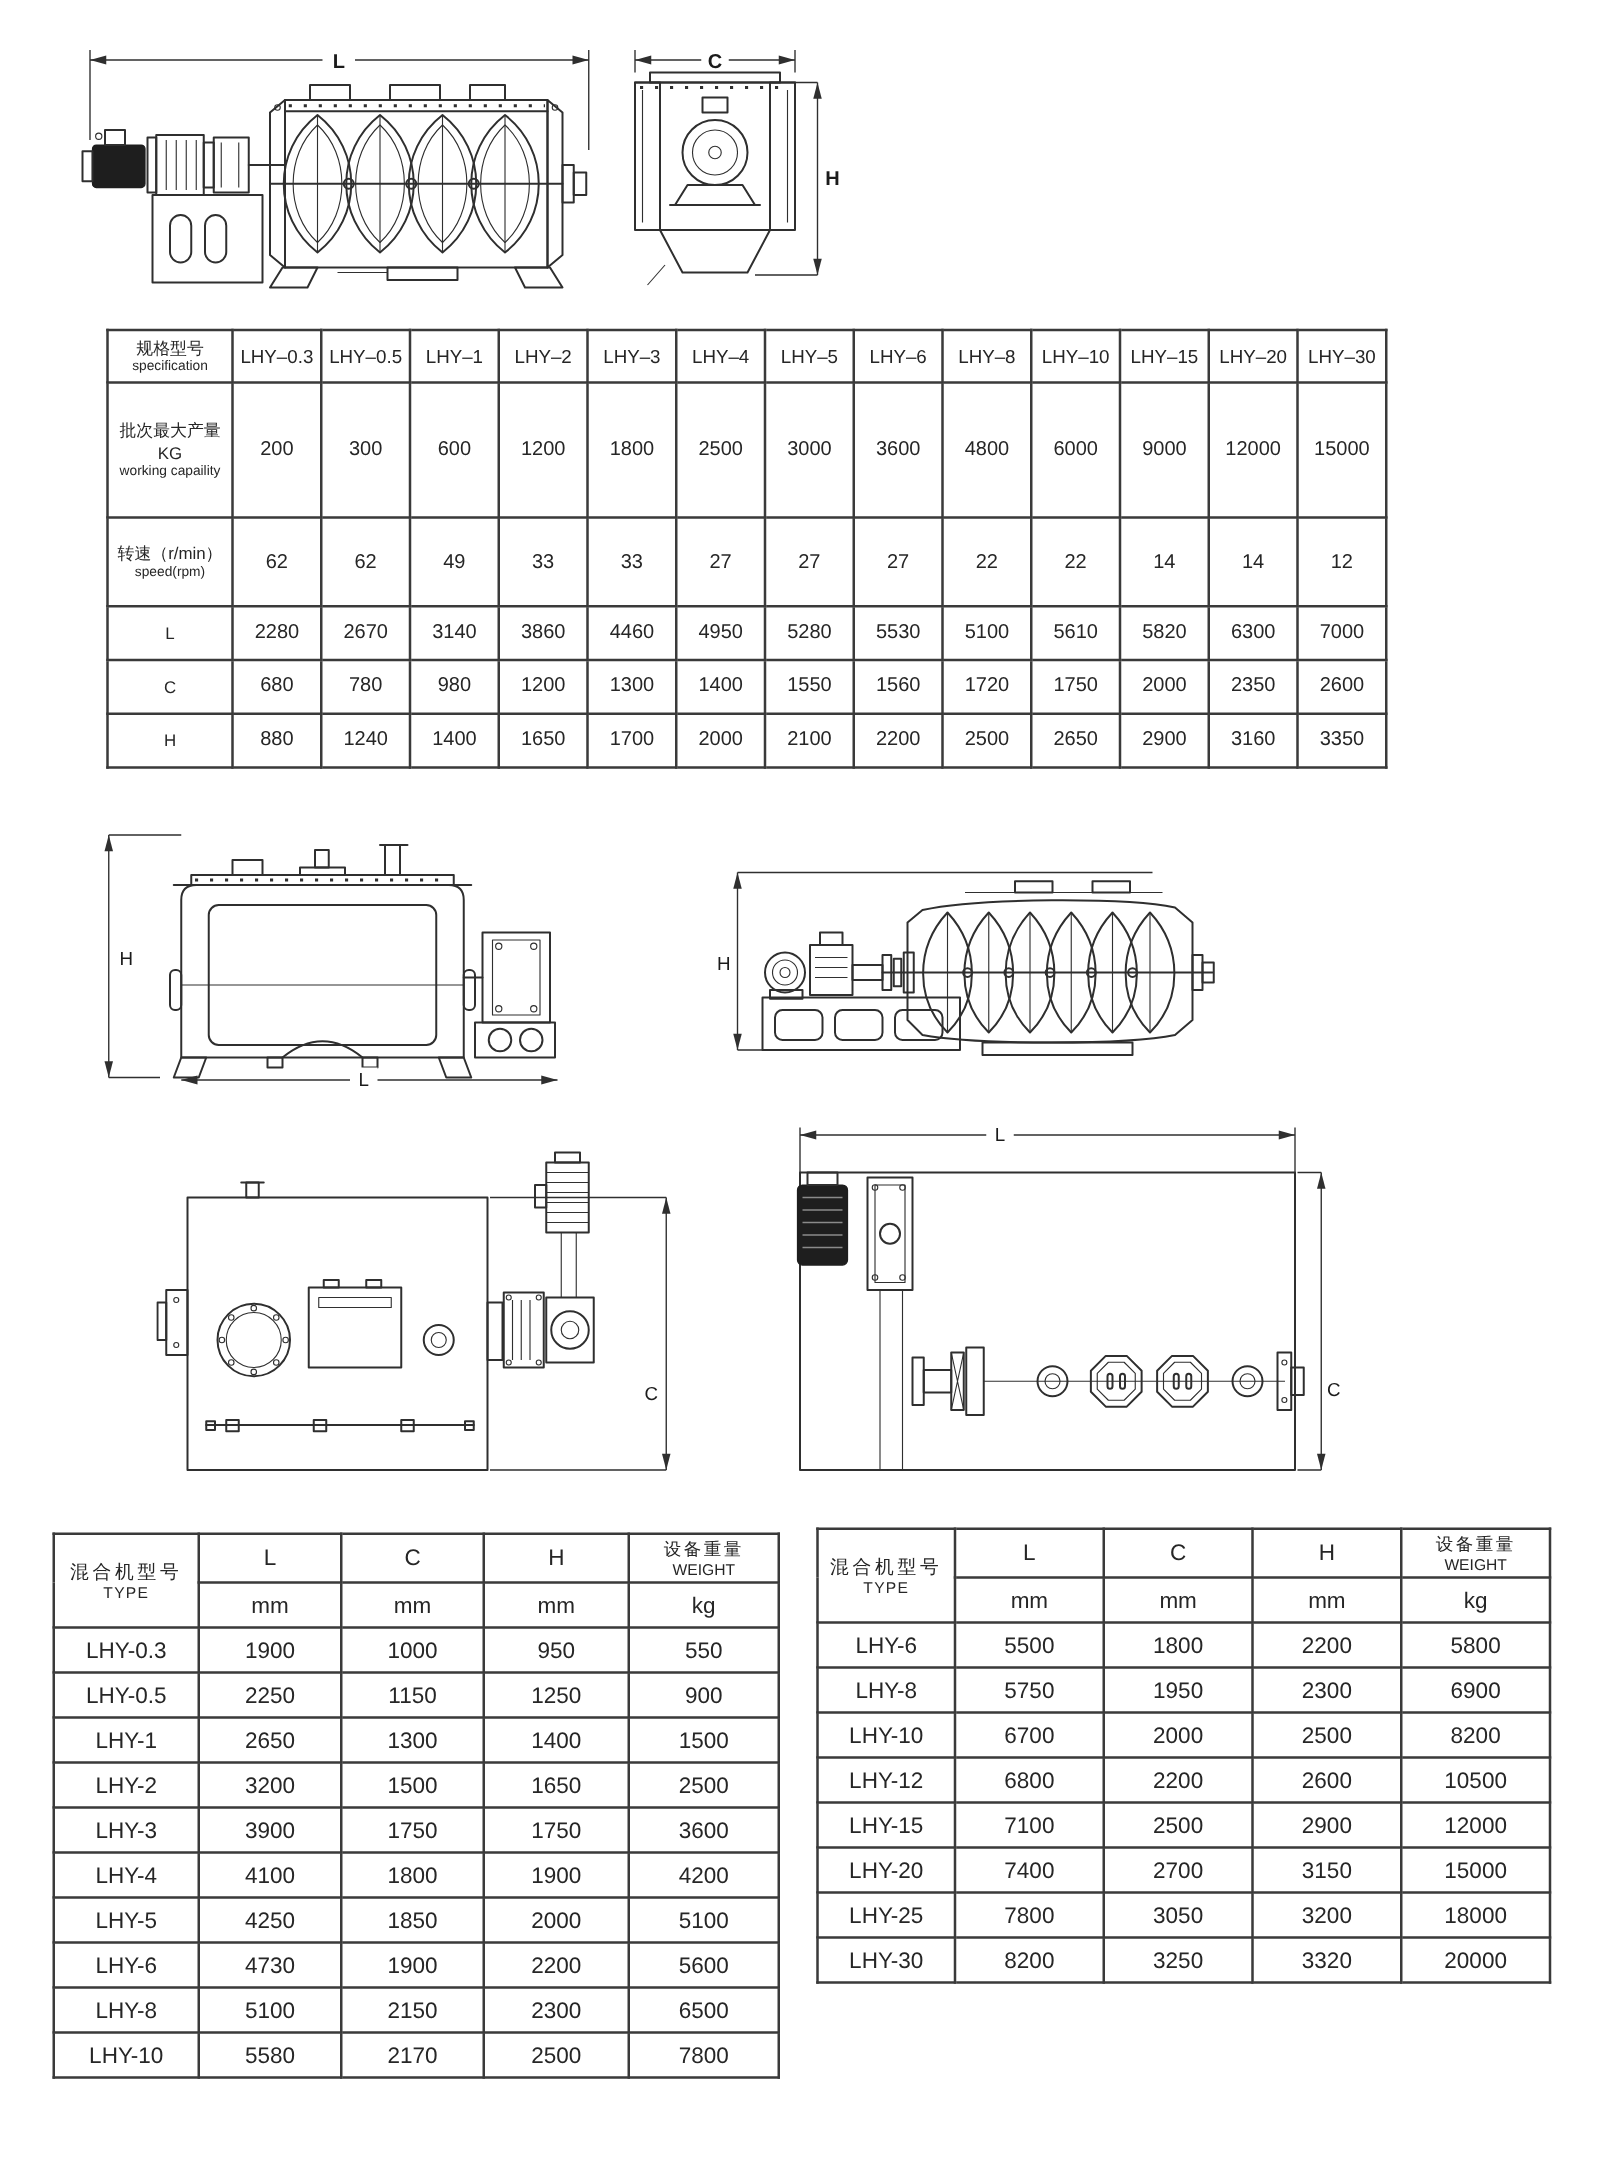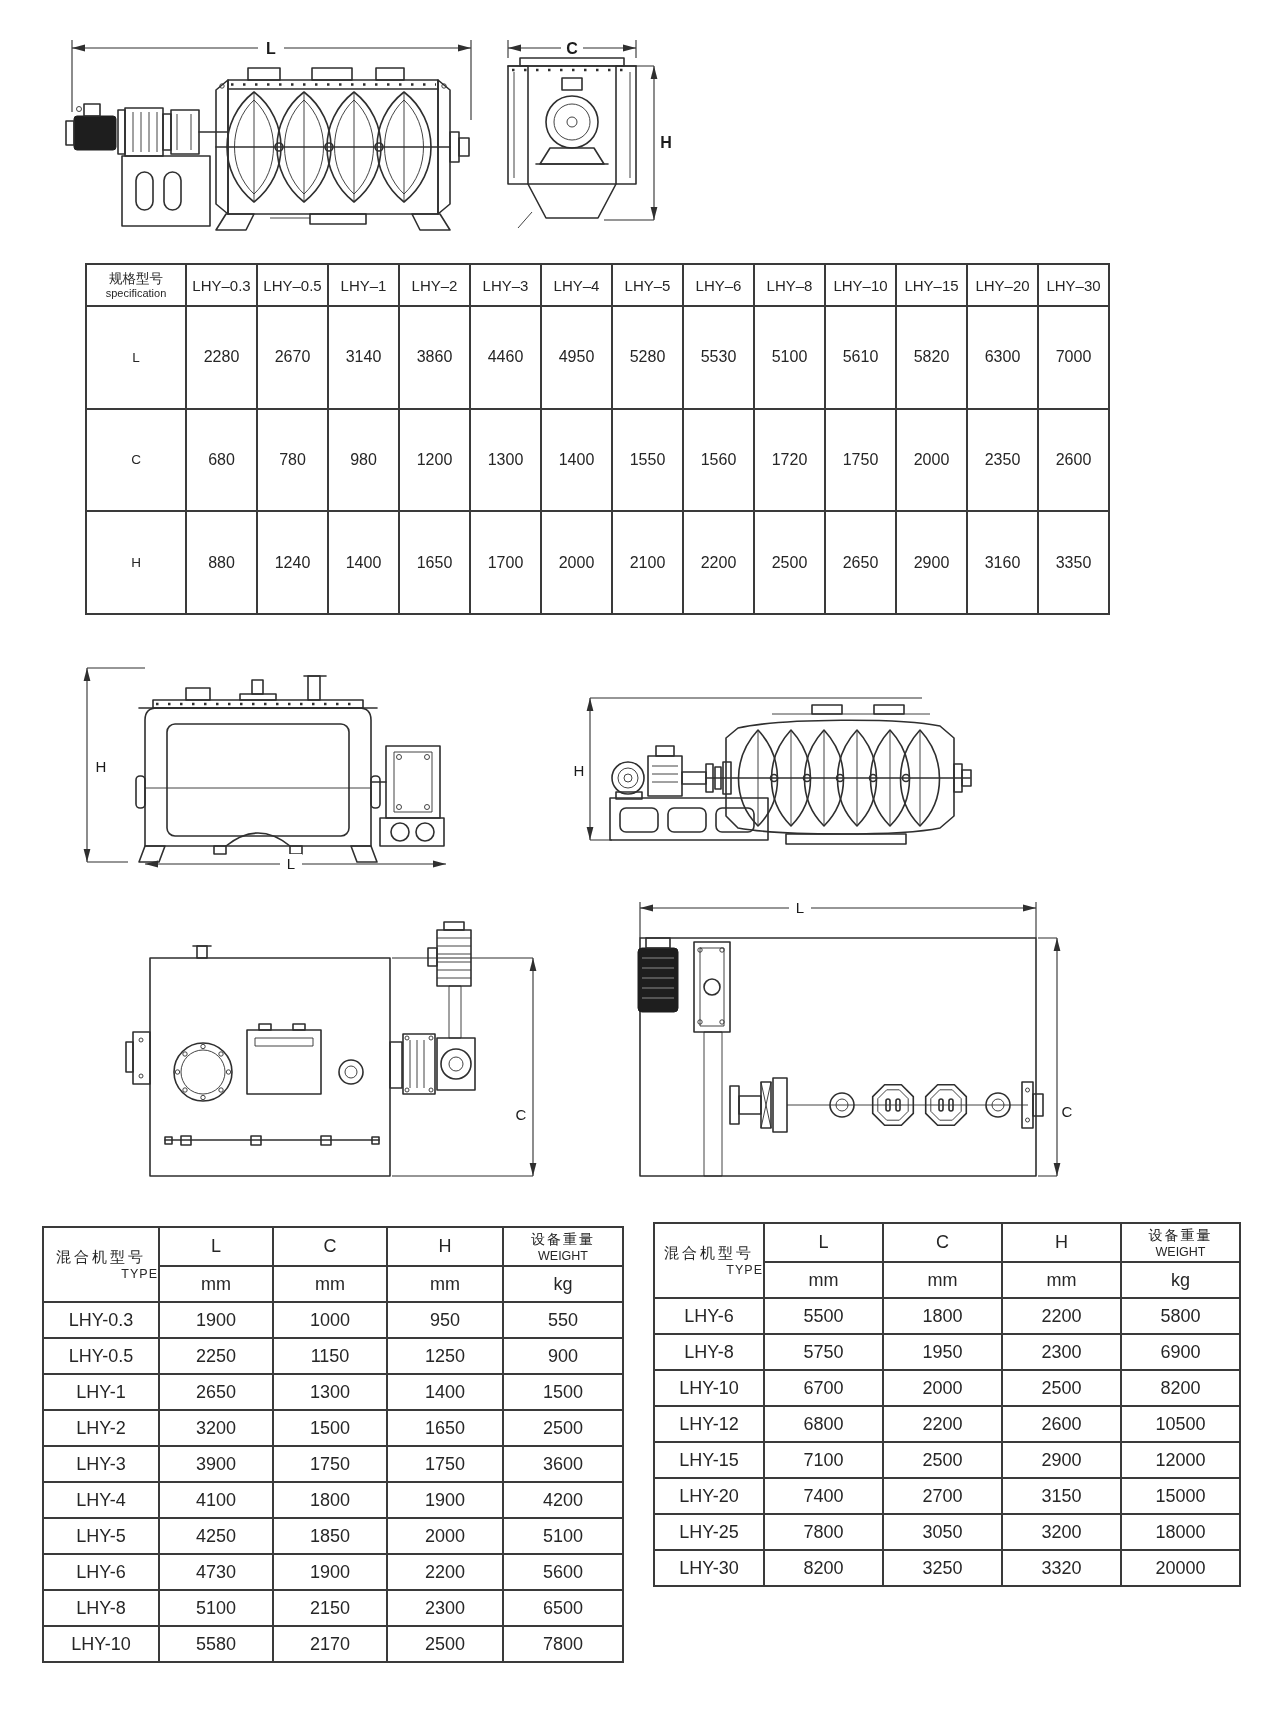--- a/index.html
+++ b/index.html
@@ -37,21 +37,21 @@
   
   table.dimtab { border-collapse:collapse; table-layout:fixed; }
   table.dimtab th, table.dimtab td {
     border:2px solid #3a3a3a; text-align:center; vertical-align:middle;
     padding:0; font-weight:normal; font-size:18px;
   }
   table.dimtab thead tr.hr1 th { height:37px; }
   table.dimtab thead tr.hr2 th { height:34px;margin-top:48px; }
   table.dimtab tbody tr { height:36px;margin-top:17px; }
   .type-head .zh { font-size:15px; letter-spacing:3px; }
-  .type-head .en-sm { font-size:12.5px; letter-spacing:1px;text-align:right; }
+  .type-head .en-sm { font-size:12.5px; letter-spacing:1px; }
   .wt-head .zh { font-size:14px; letter-spacing:2px; }
   .wt-head .en-sm { font-size:12.5px; }
 </style>
 </head>
 <body>
 
 <div class="sheet">
 
   <svg class="abs" style="left:58px;top:28px" width="425" height="205" viewBox="0 0 425 205">
     <path class="dim" d="M14 12 V84 M413 12 V92"></path>
@@ -162,21 +162,59 @@
           <th class="model-cell">LHY–8</th>
           <th class="model-cell">LHY–10</th>
           <th class="model-cell">LHY–15</th>
           <th class="model-cell">LHY–20</th>
           <th class="model-cell">LHY–30</th>
         </tr>
     </thead>
     <tbody>
 
 
-
+        <tr>
+          <th class="spec-label">
+            <div class="zh">批次最大产量KG</div>
+            <div class="en">working capaility</div>
+          </th>
+          <td>200</td>
+          <td>300</td>
+          <td>600</td>
+          <td>1200</td>
+          <td>1800</td>
+          <td>2500</td>
+          <td>3000</td>
+          <td>3600</td>
+          <td>4800</td>
+          <td>6000</td>
+          <td>9000</td>
+          <td>12000</td>
+          <td>15000</td>
+        </tr>
+
+        <tr>
+          <th class="spec-label">
+            <div class="zh">转速（r/min）</div>
+            <div class="en">speed(rpm)</div>
+          </th>
+          <td>62</td>
+          <td>62</td>
+          <td>49</td>
+          <td>33</td>
+          <td>33</td>
+          <td>27</td>
+          <td>27</td>
+          <td>27</td>
+          <td>22</td>
+          <td>22</td>
+          <td>14</td>
+          <td>14</td>
+          <td>12</td>
+        </tr>
 
 
 
         <tr>
           <th class="spec-label">
             <div class="zh">L</div>
             <div class="en"></div>
           </th>
           <td>2280</td>
           <td>2670</td>

